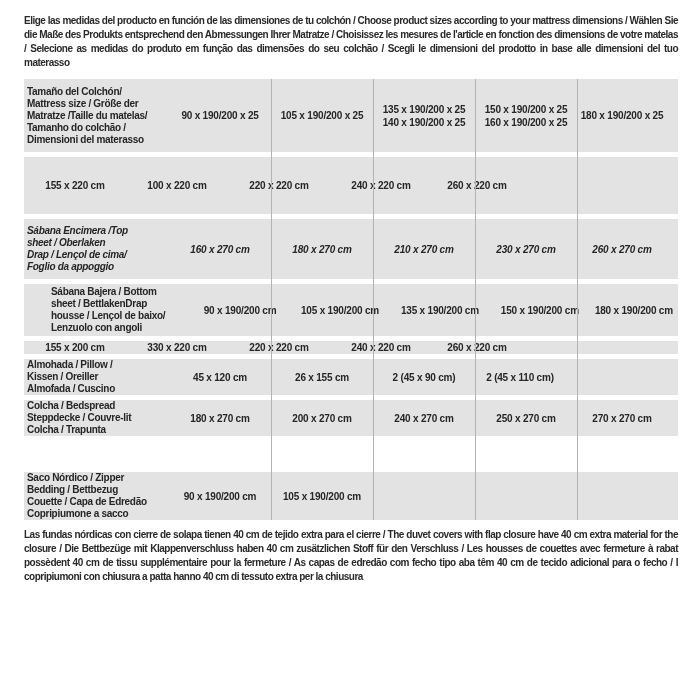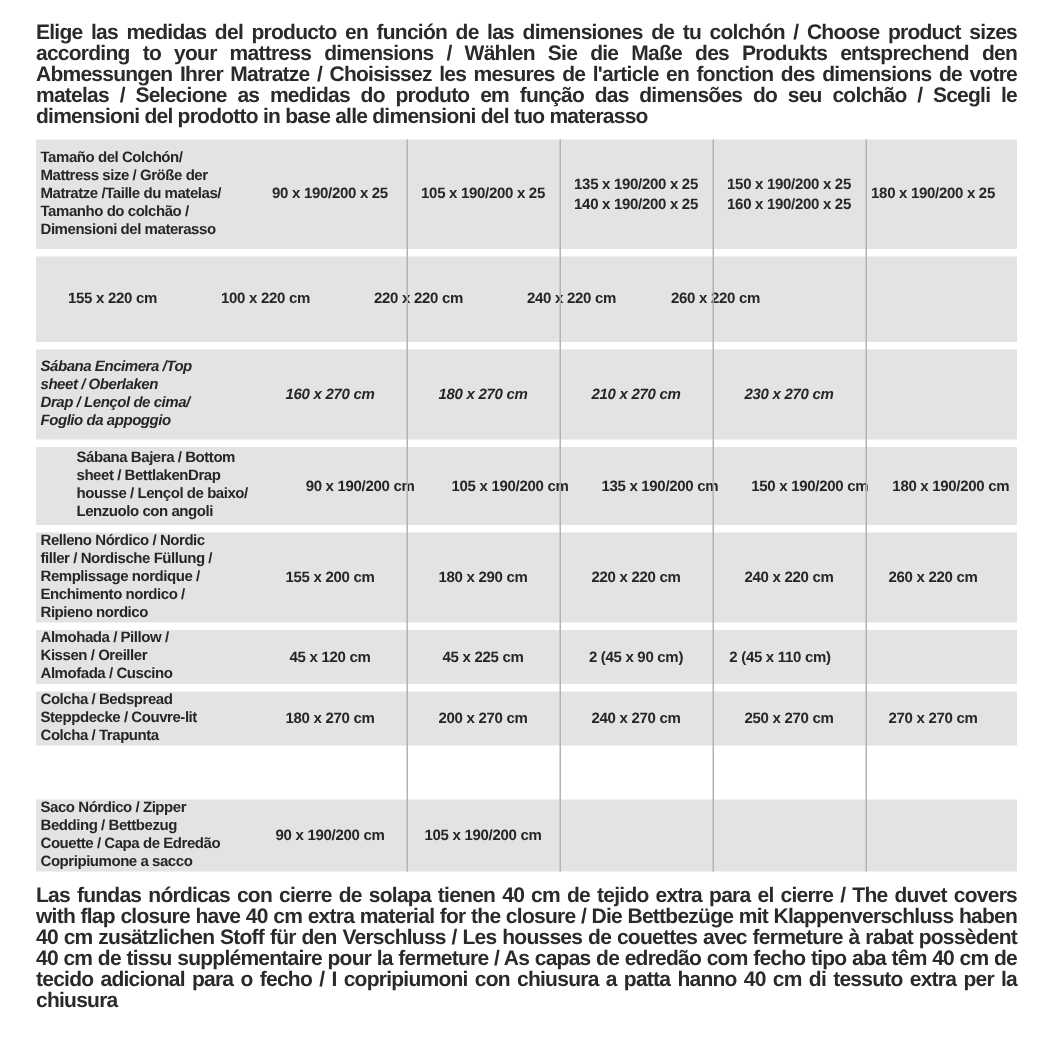--- a/index.html
+++ b/index.html
@@ -5,21 +5,21 @@
   * { margin:0; padding:0; box-sizing:border-box; }
   html,body { width:700px; height:700px; background:#ffffff; overflow:hidden; }
   body {
     font-family:"Liberation Sans", sans-serif;
     color:#262626;
     font-weight:700;
   }
   .page { padding:14px 22px 0 24px; }
 
   .intro, .footnote {
-    font-size:14px;
+    font-size:10px;
     line-height:14px;
     letter-spacing:-0.5px;
     text-align:justify;
     color:#2a2a2a;
   }
   .intro { margin-bottom:9px; }
 
   .size-table { position:relative; width:654px; margin-bottom:8px;border-radius:28px; }
 
   .vline {
@@ -107,53 +107,49 @@
 
     <div class="trow">
       <div class="cell label-cell">Sábana Encimera /Top
 sheet / Oberlaken
 Drap / Lençol de cima/
 Foglio da appoggio</div>
       <div class="cell val-cell">160 x 270 cm</div>
       <div class="cell val-cell">180 x 270 cm</div>
       <div class="cell val-cell">210 x 270 cm</div>
       <div class="cell val-cell">230 x 270 cm</div>
+      <div class="cell val-cell last">260 x 270 cm</div>
     </div>
 
     <div class="trow">
       <div class="cell label-cell">Sábana Bajera / Bottom
 sheet / BettlakenDrap
 housse / Lençol de baixo/
 Lenzuolo con angoli</div>
       <div class="cell val-cell">90 x 190/200 cm</div>
       <div class="cell val-cell">105 x 190/200 cm</div>
       <div class="cell val-cell">135 x 190/200 cm</div>
       <div class="cell val-cell">150 x 190/200 cm</div>
       <div class="cell val-cell last">180 x 190/200 cm</div>
     </div>
 
     <div class="trow">
-      <div class="cell label-cell">Relleno Nórdico / Nordic
-filler / Nordische Füllung /
-Remplissage nordique /
-Enchimento nordico /
-Ripieno nordico</div>
       <div class="cell val-cell">155 x 200 cm</div>
-      <div class="cell val-cell">180 x 290 cm</div>
+      <div class="cell val-cell">330 x 220 cm</div>
       <div class="cell val-cell">220 x 220 cm</div>
       <div class="cell val-cell">240 x 220 cm</div>
       <div class="cell val-cell last">260 x 220 cm</div>
     </div>
 
     <div class="trow">
       <div class="cell label-cell">Almohada  / Pillow /
 Kissen / Oreiller
 Almofada / Cuscino</div>
       <div class="cell val-cell">45 x 120 cm</div>
-      <div class="cell val-cell">45 x 225 cm</div>
+      <div class="cell val-cell">26 x 155 cm</div>
       <div class="cell val-cell">2 (45 x 90 cm)</div>
       <div class="cell val-cell last">2 (45 x 110 cm)</div>
     </div>
 
     <div class="trow">
       <div class="cell label-cell">Colcha / Bedspread
 Steppdecke / Couvre-lit
 Colcha / Trapunta</div>
       <div class="cell val-cell">180 x 270 cm</div>
       <div class="cell val-cell">200 x 270 cm</div>

